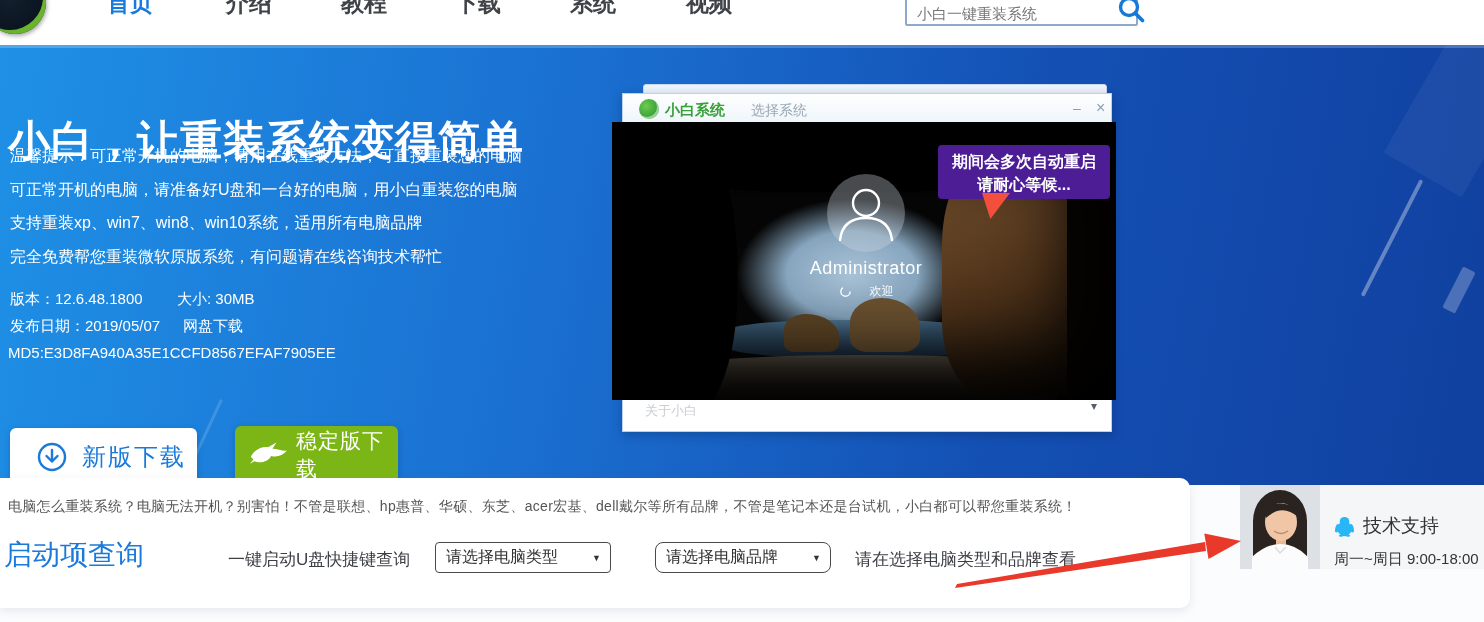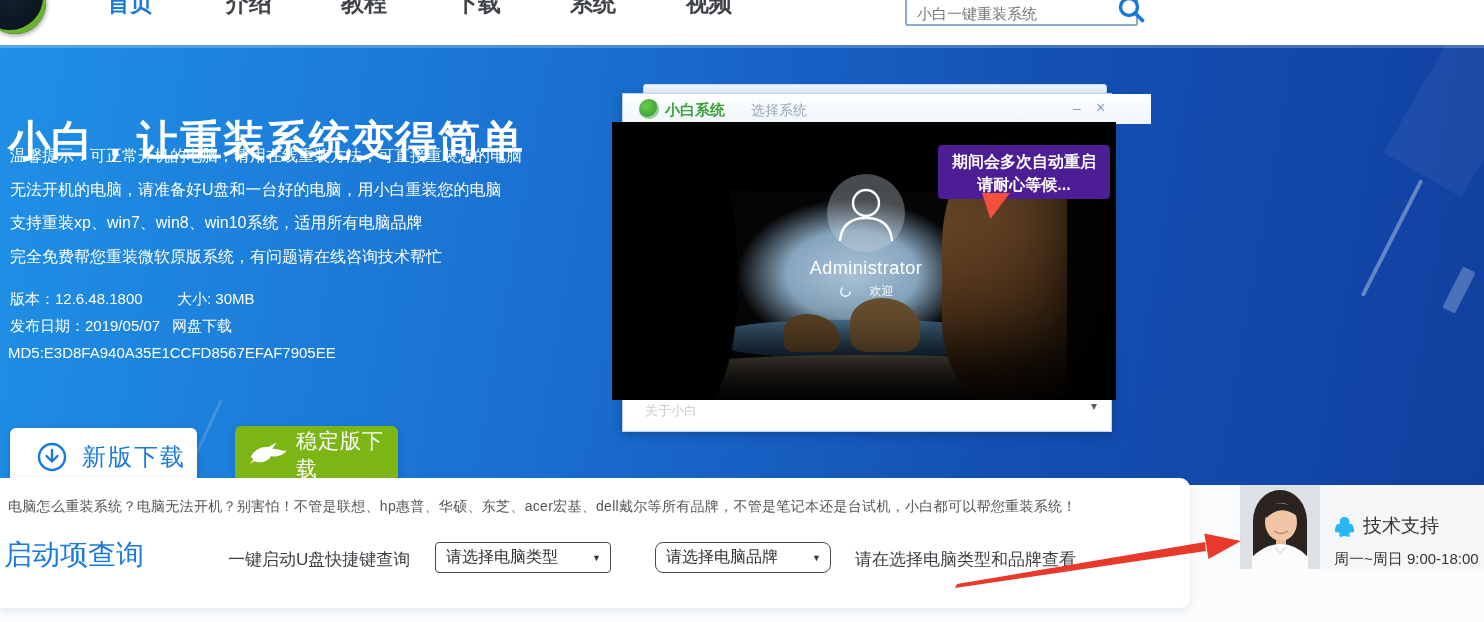--- a/index.html
+++ b/index.html
@@ -41,21 +41,21 @@
     display:flex;align-items:center;cursor:pointer;box-shadow:0 2px 6px rgba(0,40,90,.25);}
   .btn-stable .lbl{color:#fff;font-size:21px;letter-spacing:1px;margin-left:8px;}
   .btn-stable svg{margin-left:14px;}
 
   
   #backwin{left:643px;top:84px;width:462px;height:12px;background:#eef4fb;
     border:1px solid #c9d9ec;border-radius:3px 3px 0 0;}
   #appwin{left:622px;top:93px;width:490px;height:339px;background:#fff;
     border:1px solid #bcd2ea;box-sizing:border-box;box-shadow:0 3px 10px rgba(0,30,70,.3);}
   #appwin .titlebar{left:0;top:0;width:100%;height:30px;
-    background:linear-gradient(#feffff,#eef5fb);padding-left:40px;}
+    background:linear-gradient(#feffff,#eef5fb);}
   .win-logo{left:16px;top:5px;width:20px;height:20px;border-radius:50%;
     background:radial-gradient(circle at 35% 35%, #6ecb4e 0%, #2f9a35 75%);
     box-shadow:inset -2px -2px 0 rgba(255,255,255,.5);}
   .win-brand{left:42px;top:7px;font-size:15px;font-weight:bold;color:#3aa13a;}
   .win-subtitle{left:128px;top:8px;font-size:14px;color:#9aa7b4;}
   .win-min{left:450px;top:6px;font-size:14px;color:#8aa0b8;}
   .win-close{left:473px;top:5px;font-size:16px;color:#8aa0b8;}
   .win-footer-link{left:22px;top:308px;font-size:13px;color:#c8cdd3;}
   .win-footer-caret{left:468px;top:305px;font-size:12px;color:#55606c;}
 
@@ -143,28 +143,28 @@
 
   <div id="hero" class="abs">
     <div class="abs topline"></div>
     <div class="abs slash s4"></div>
     <div class="abs slash s1"></div>
     <div class="abs slash s2"></div>
     <div class="abs slash s3"></div>
 
     <div class="abs hero-title">小白，让重装系统变得简单</div>
     <div class="abs tip" style="top:101px;">温馨提示：可正常开机的电脑，请用在线重装方法，可直接重装您的电脑</div>
-    <div class="abs tip" style="top:135px;">无法开机的电脑，请准备好U盘和一台好的电脑，用小白重装您的电脑</div>
+    <div class="abs tip" style="top:135px;">可正常开机的电脑，请准备好U盘和一台好的电脑，用小白重装您的电脑</div>
     <div class="abs tip" style="top:168px;">支持重装xp、win7、win8、win10系统，适用所有电脑品牌</div>
     <div class="abs tip" style="top:202px;">完全免费帮您重装微软原版系统，有问题请在线咨询技术帮忙</div>
 
     <div class="abs meta" style="left:10px;top:245px;">版本：12.6.48.1800</div>
     <div class="abs meta" style="left:177px;top:245px;">大小: 30MB</div>
     <div class="abs meta" style="left:10px;top:272px;">发布日期：2019/05/07</div>
-    <div class="abs meta" style="left:172px;top:272px;cursor:pointer;">网盘下载</div>
+    <div class="abs meta" style="left:183px;top:272px;cursor:pointer;">网盘下载</div>
     <div class="abs meta" style="left:8px;top:299px;">MD5:E3D8FA940A35E1CCFD8567EFAF7905EE</div>
 
     <div class="abs btn-new">
       <svg width="32" height="32" viewBox="0 0 32 32">
         <circle cx="16" cy="16" r="13" fill="none" stroke="#1a7adb" stroke-width="2.4"></circle>
         <line x1="16" y1="9" x2="16" y2="20" stroke="#1a7adb" stroke-width="2.4" stroke-linecap="round"></line>
         <path d="M10.5 15 L16 20.5 L21.5 15" fill="none" stroke="#1a7adb" stroke-width="2.4" stroke-linecap="round" stroke-linejoin="round"></path>
       </svg>
       <span class="lbl">新版下载</span>
     </div>

